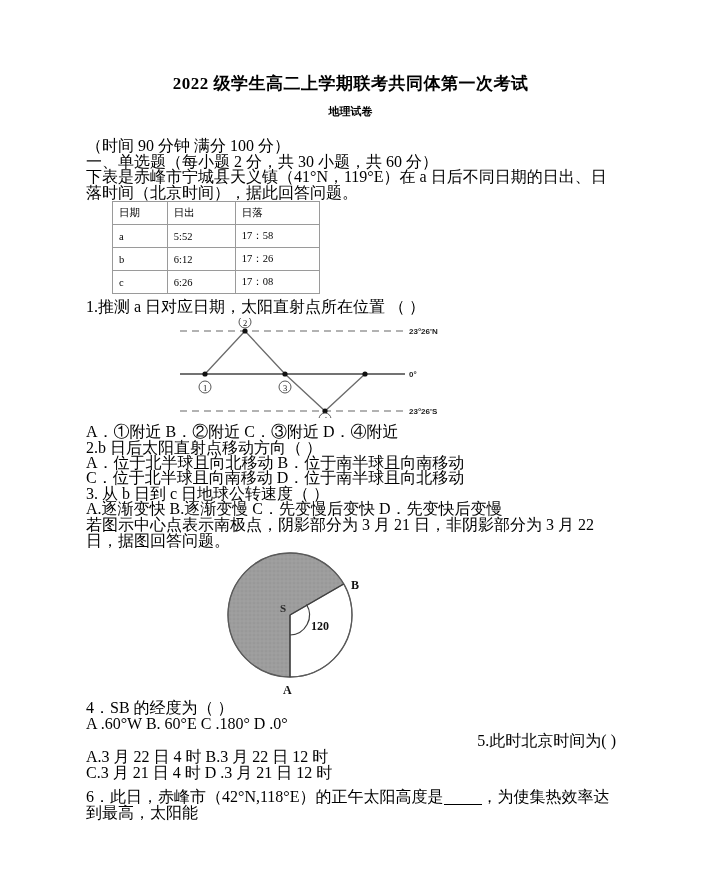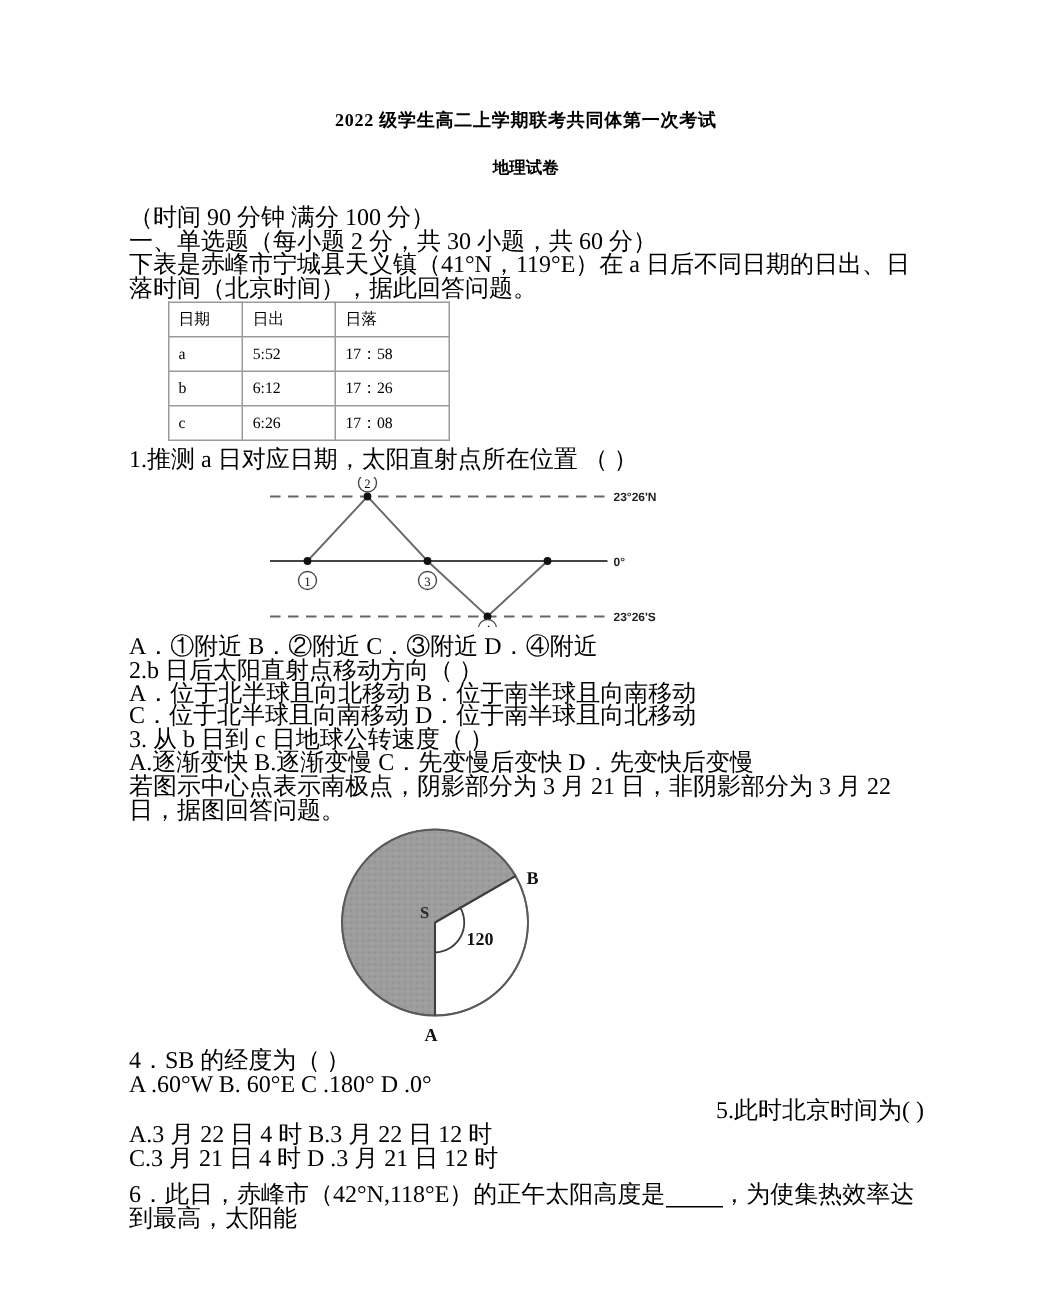--- a/index.html
+++ b/index.html
@@ -15,21 +15,21 @@
     position:absolute;
     left:0;top:0;
     width:701px;height:877px;
   }
 
   
   .doc-title{
     position:absolute;
     left:0;right:0;top:72px;
     text-align:center;
-    font-size:12px;
+    font-size:17px;
     font-weight:bold;
     letter-spacing:0.5px;
     font-family:"Liberation Serif","DejaVu Serif",serif;
   }
   .doc-subtitle{
     position:absolute;
     left:0;right:0;top:104px;
     text-align:center;
     font-size:11px;
     font-weight:bold;
@@ -51,21 +51,21 @@
 
   
   .tbl-wrap{
     position:absolute;
     left:112px;
     top:201px;
     width:188px;
   }
   table.sun-table{
     border-collapse:collapse;
-    width:188px;
+    width:208px;
     font-size:10.5px;
   }
   table.sun-table td{
     border:1px solid #9a9a9a;
     height:22px;
     padding:0 6px;
     vertical-align:middle;
     color:#000;
     font-family:"Liberation Serif","DejaVu Serif",serif;
   }

